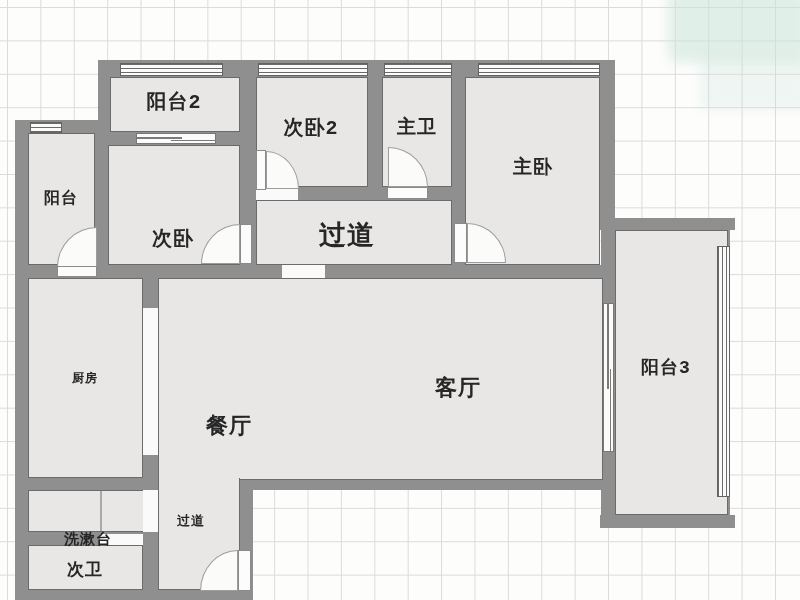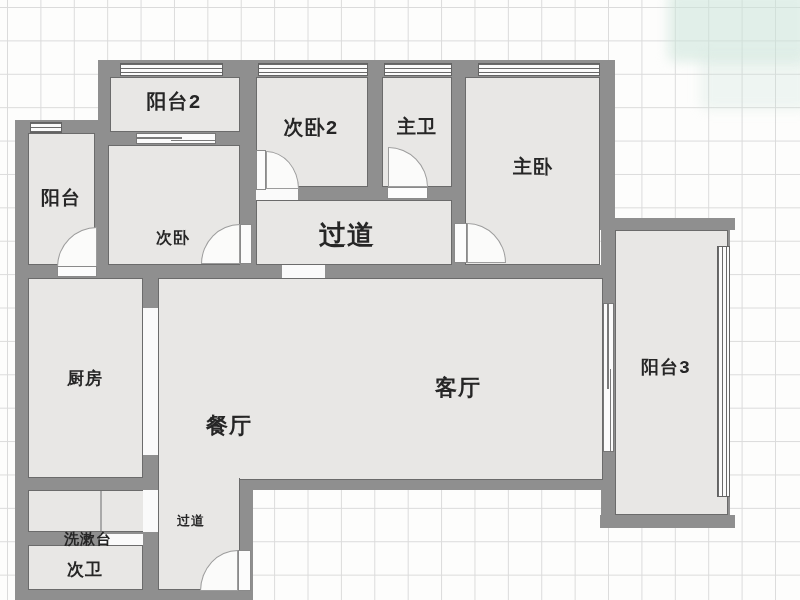--- a/index.html
+++ b/index.html
@@ -103,23 +103,23 @@
     <div class="leaf abs" style="left: 387px; top: 187px; width: 41px; height: 12px;"></div>
     <div class="arc abs" style="left: 467px; top: 223px; width: 39px; height: 40px; border-radius: 0px 100% 0px 0px;"></div>
     <div class="leaf abs" style="left: 454px; top: 223px; width: 13px; height: 40px;"></div>
     <div class="arc abs" style="left: 200px; top: 550px; width: 38px; height: 41px; border-radius: 100% 0px 0px;"></div>
     <div class="leaf abs" style="left: 238px; top: 550px; width: 13px; height: 41px;"></div>
     <div class="thinline abs" style="left: 100px; top: 491px; width: 2px; height: 40px;"></div>
     <span class="lbl" style="left: 174px; top: 101px; font-size: 20px;">阳台2</span>
     <span class="lbl" style="left: 311px; top: 127px; font-size: 20px;">次卧2</span>
     <span class="lbl" style="left: 417px; top: 127px; font-size: 19px;">主卫</span>
     <span class="lbl" style="left: 533px; top: 167px; font-size: 19px;">主卧</span>
-    <span class="lbl" style="left: 61px; top: 198px; font-size: 19px;">阳台</span>
-    <span class="lbl" style="left: 173px; top: 238px; font-size: 16px;">次卧</span>
+    <span class="lbl" style="left: 61px; top: 198px; font-size: 16px;">阳台</span>
+    <span class="lbl" style="left: 173px; top: 238px; font-size: 20px;">次卧</span>
     <span class="lbl" style="left: 347px; top: 235px; font-size: 27px;">过道</span>
-    <span class="lbl" style="left: 85px; top: 378px; font-size: 17px;">厨房</span>
+    <span class="lbl" style="left: 85px; top: 378px; font-size: 12px;">厨房</span>
     <span class="lbl" style="left: 229px; top: 378px; font-size: 22px; margin-top: 48px;">餐厅</span>
     <span class="lbl" style="left: 458px; top: 388px; font-size: 22px;">客厅</span>
     <span class="lbl" style="left: 666px; top: 367px; font-size: 18px;">阳台3</span>
     <span class="lbl" style="left: 88px; top: 539px; font-size: 15px;">洗漱台</span>
     <span class="lbl" style="left: 191px; top: 521px; font-size: 13px;">过道</span>
     <span class="lbl" style="left: 85px; top: 569px; font-size: 17px;">次卫</span>
   </div>
 
 </body></html>

